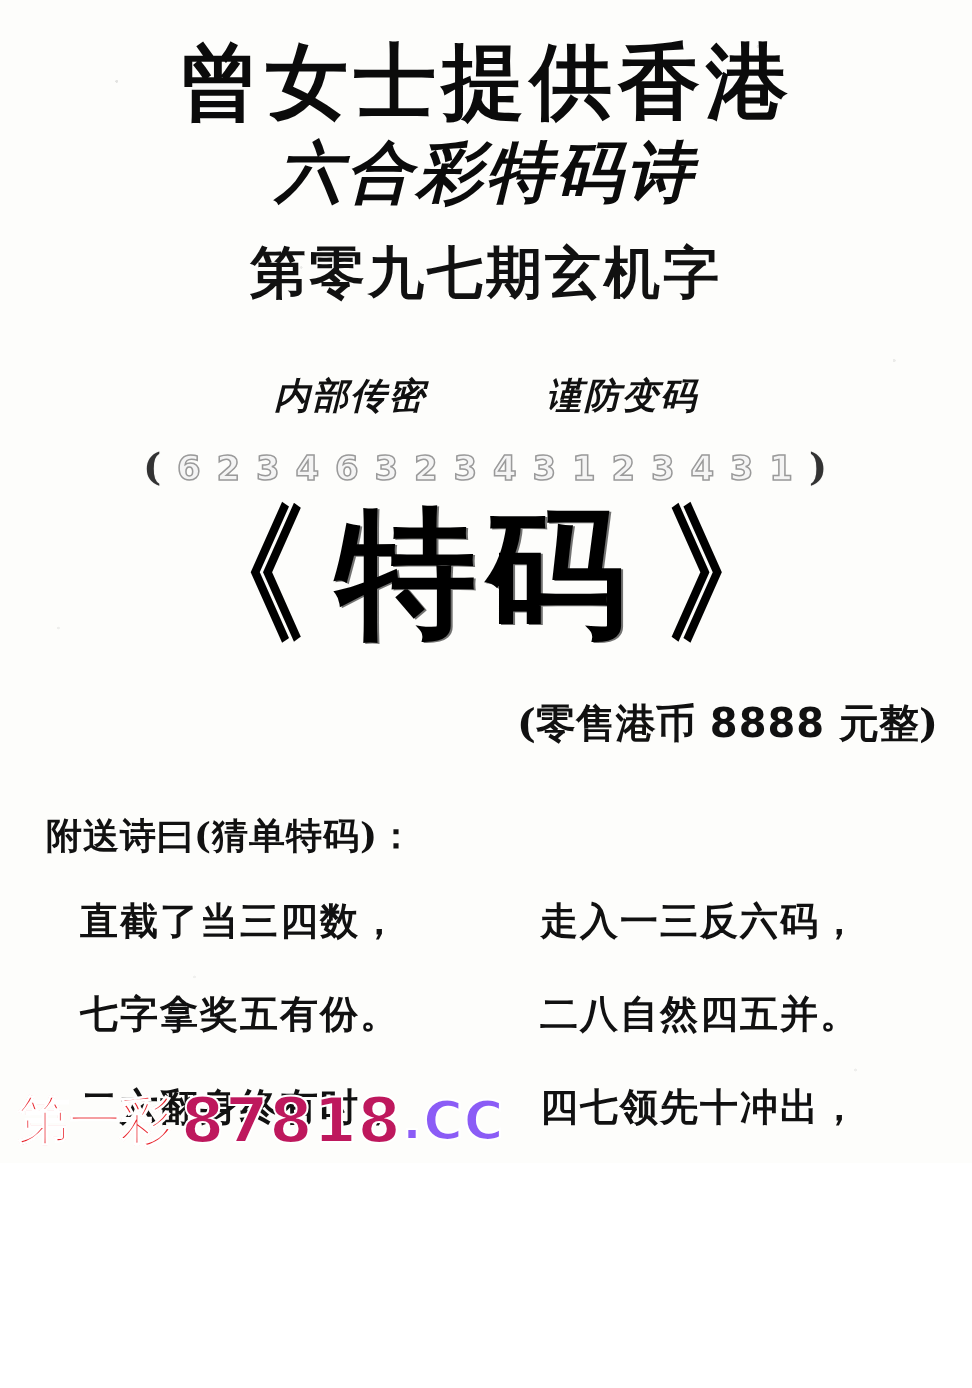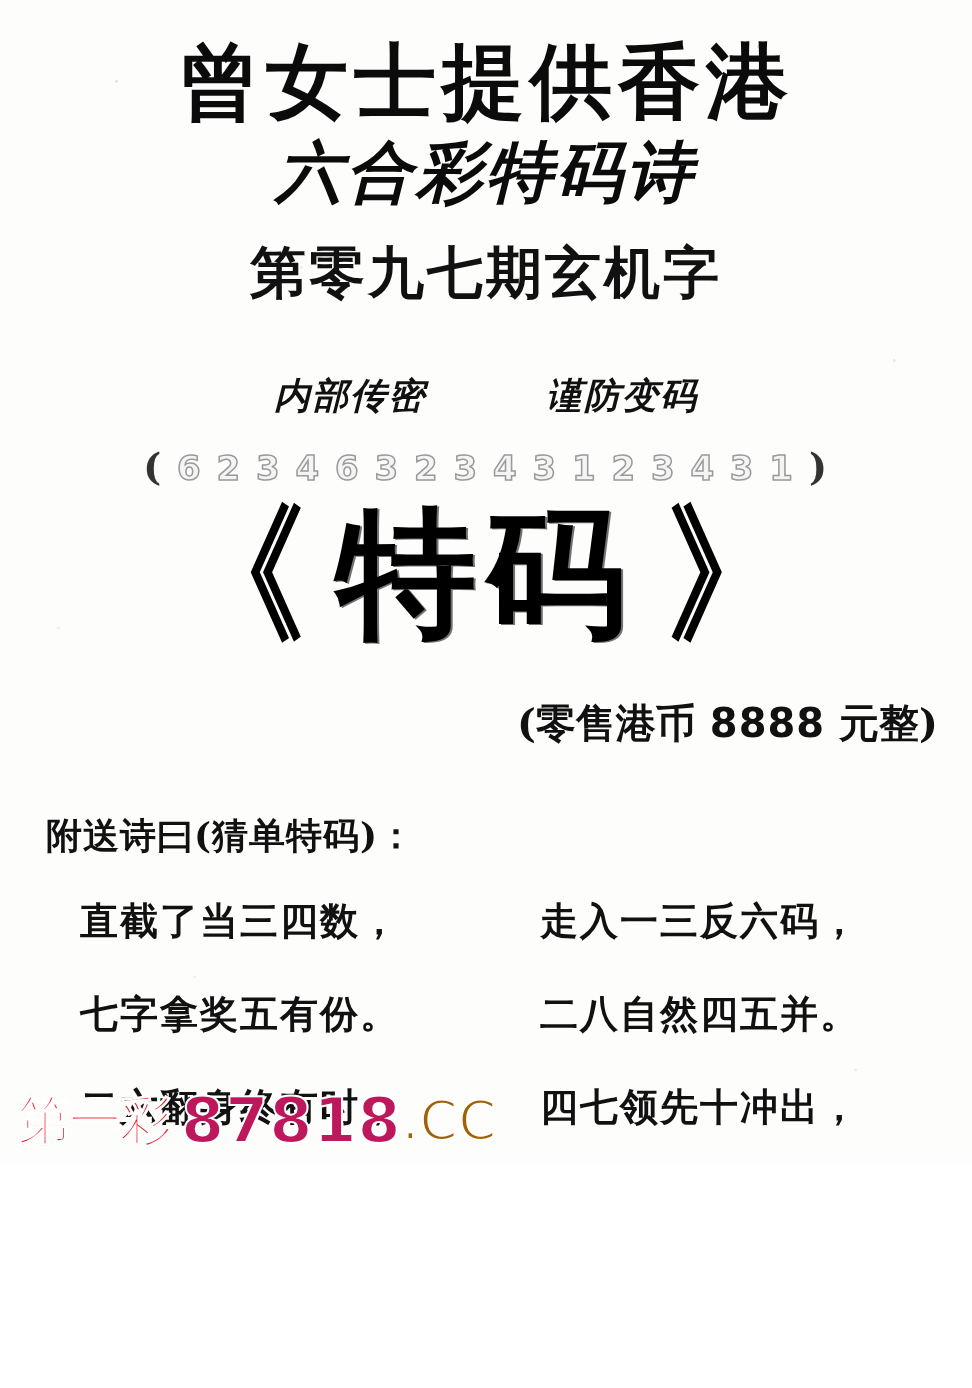--- a/index.html
+++ b/index.html
@@ -227,22 +227,22 @@
     font-size: 62px;
     font-weight: bold;
     color: #be185d;
     -webkit-text-stroke: 2px #ffffff;
     font-family: "DejaVu Sans", sans-serif;
     margin-left: 10px;
     letter-spacing: 1px;
   }
   .wm .wm-dom {
     font-size: 54px;
-    font-weight: normal;
-    color: #a16207;
+    font-weight: bold;
+    color: #8b5cf6;
     -webkit-text-stroke: 2px #ffffff;
     font-family: "DejaVu Sans", sans-serif;
     letter-spacing: 1px;
   }
 </style>
 </head>
 <body>
 
 <div id="page">
 

